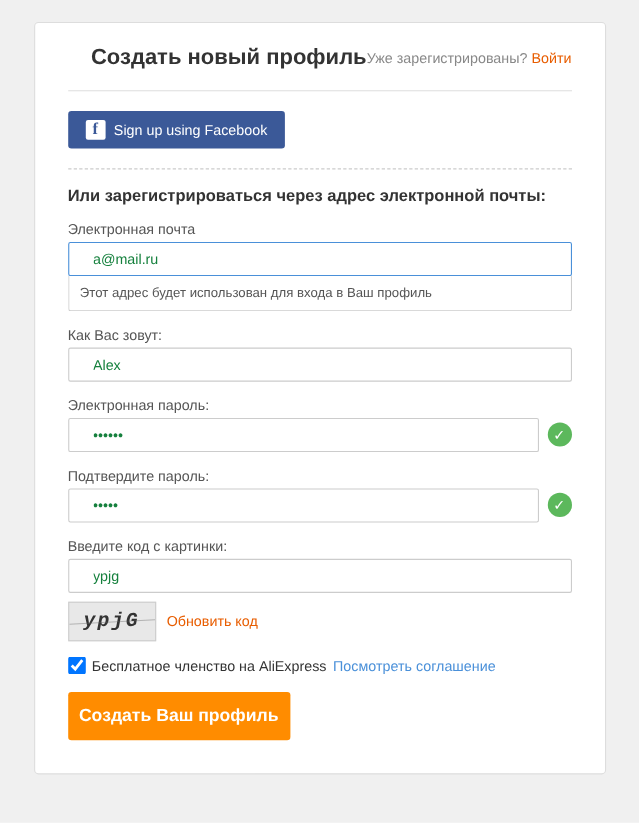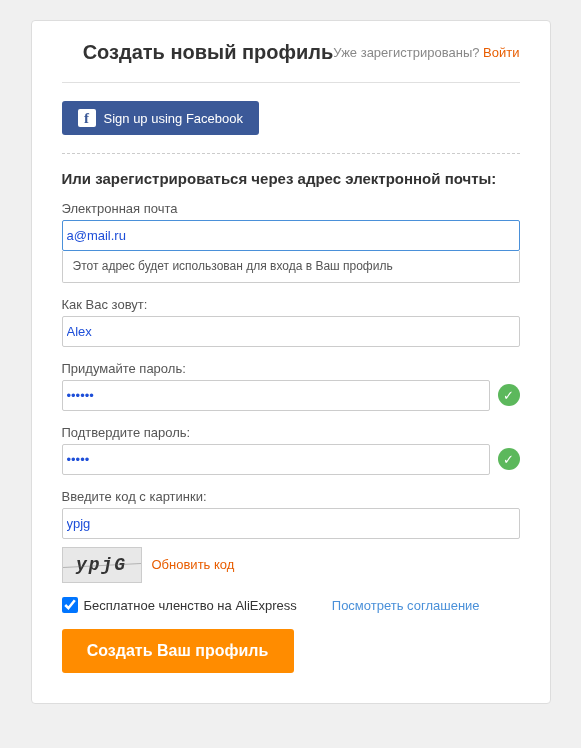--- a/index.html
+++ b/index.html
@@ -89,23 +89,23 @@
     .field-label {
       display: block;
       font-size: 13px;
       color: #555;
       margin-bottom: 4px;
     }
     .field-input {
       width: 100%;
       border: 1px solid #4a90d9;
       border-radius: 2px;
-      padding: 7px 4px;
-      font-size: 13px;
-      color: #1d4ed8;
+      padding: 7px 22px;
+      font-size: 13px;
+      color: #15803d;
       outline: none;
     }
     .field-input.normal {
       border: 1px solid #ccc;
     }
     .tooltip-box {
       background: #fff;
       border: 1px solid #ccc;
       border-top: none;
       padding: 7px 10px;
@@ -192,24 +192,23 @@
       font-size: 13px;
     }
     .agreement-row input[type="checkbox"] {
       width: 16px;
       height: 16px;
       cursor: pointer;
     }
     .agreement-link {
       color: #4a90d9;
       text-decoration: none;
-      margin-left: 29px;
     }
     .submit-btn {
-      width: 232px;
+      width: 202px;
       background: #ff8c00;
       border: none;
       border-radius: 3px;
       color: #fff;
       font-size: 16px;
       font-weight: bold;
       padding: 13px 0;
       cursor: pointer;
       display: block;
     }
@@ -250,21 +249,21 @@
   
   <div class="field-group">
     <label class="field-label">Как Вас зовут:</label>
     <div class="name-row">
       <input class="field-input normal" type="text" value="Alex" style="">
     </div>
   </div>
 
   
   <div class="field-group">
-    <label class="field-label">Придумайте пароль:</label>
+    <label class="field-label">Электронная пароль:</label>
     <div class="password-row">
       <input class="field-input normal" type="password" value="••••••" style="">
       <span class="check-icon">✓</span>
     </div>
   </div>
 
   
   <div class="field-group">
     <label class="field-label">Подтвердите пароль:</label>
     <div class="password-row">

